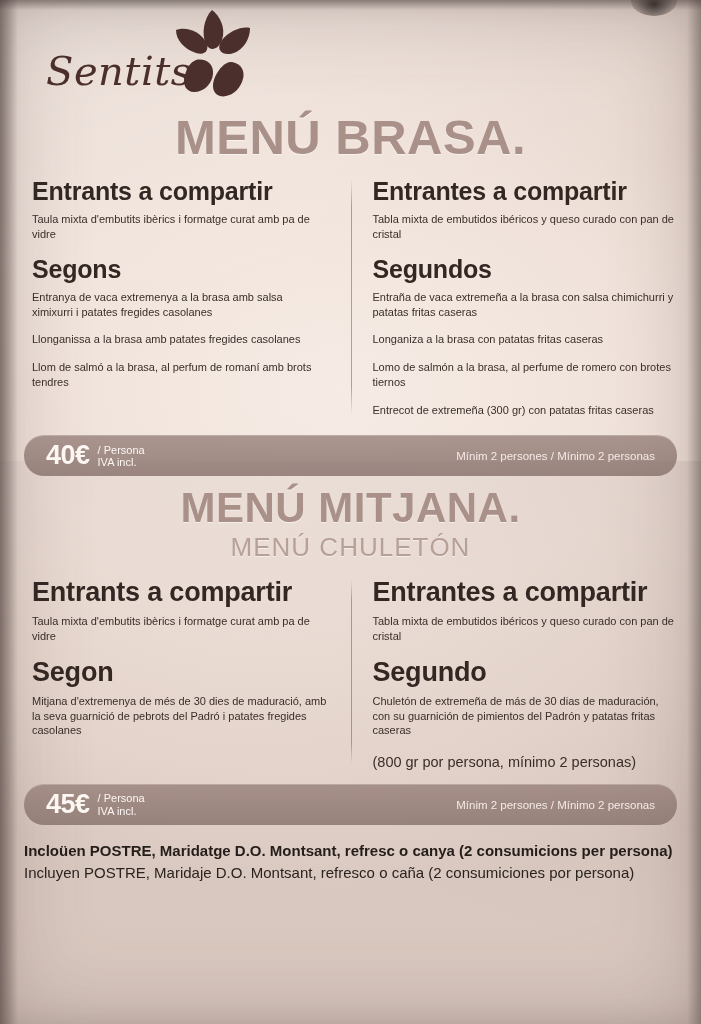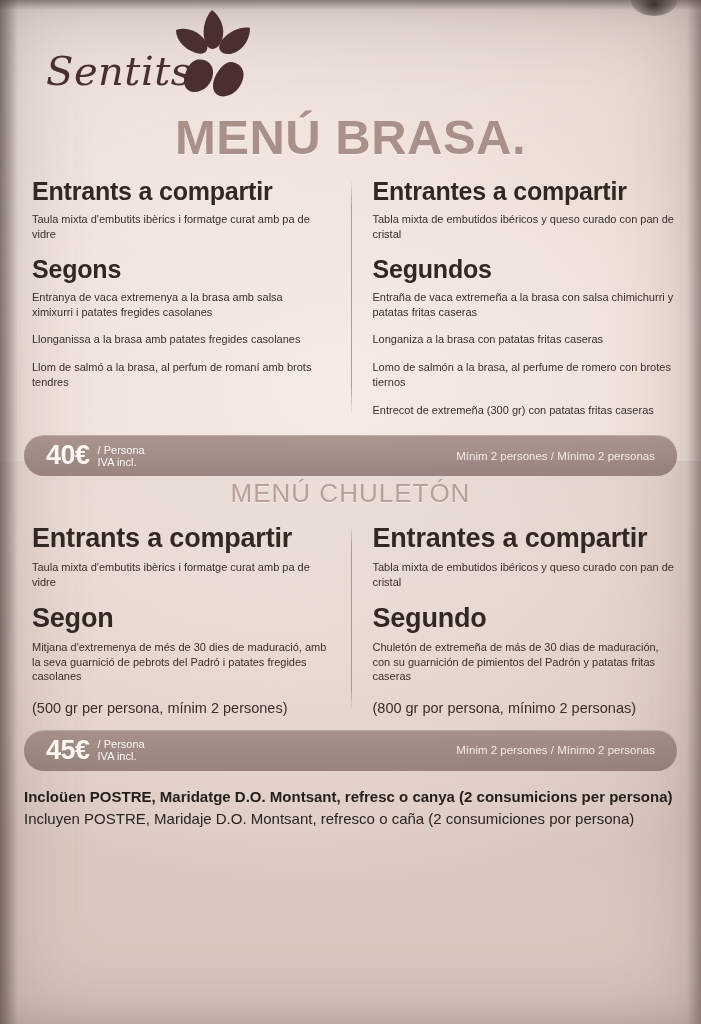--- a/index.html
+++ b/index.html
@@ -267,31 +267,31 @@
 
     <div class="price-bar">
       <span class="amount">40€</span>
       <span class="per">
         <span>/ Persona</span><br>
         <span>IVA incl.</span>
       </span>
       <span class="min">Mínim 2 persones / Mínimo 2 personas</span>
     </div>
 
+    <div class="menu-title t2">MENÚ MITJANA.</div>
     <div class="menu-subtitle">MENÚ CHULETÓN</div>
 
     <div class="cols">
       <div class="divider"></div>
 
       <div class="col left">
         <div class="sec-head big">Entrants a compartir</div>
         <div class="dish">Taula mixta d'embutits ibèrics i formatge curat amb pa de vidre</div>
         <div class="sec-head big">Segon</div>
         <div class="dish">Mitjana d'extremenya de més de 30 dies de maduració, amb la seva guarnició de pebrots del Padró i patates fregides casolanes</div>
-        <div class="note">(500 gr per persona, mínim 2 persones)</div>
       </div>
 
       <div class="col right">
         <div class="sec-head big">Entrantes a compartir</div>
         <div class="dish">Tabla mixta de embutidos ibéricos y queso curado con pan de cristal</div>
         <div class="sec-head big">Segundo</div>
         <div class="dish">Chuletón de extremeña de más de 30 dias de maduración, con su guarnición de pimientos del Padrón y patatas fritas caseras</div>
         <div class="note">(800 gr por persona, mínimo 2 personas)</div>
       </div>
     </div>

